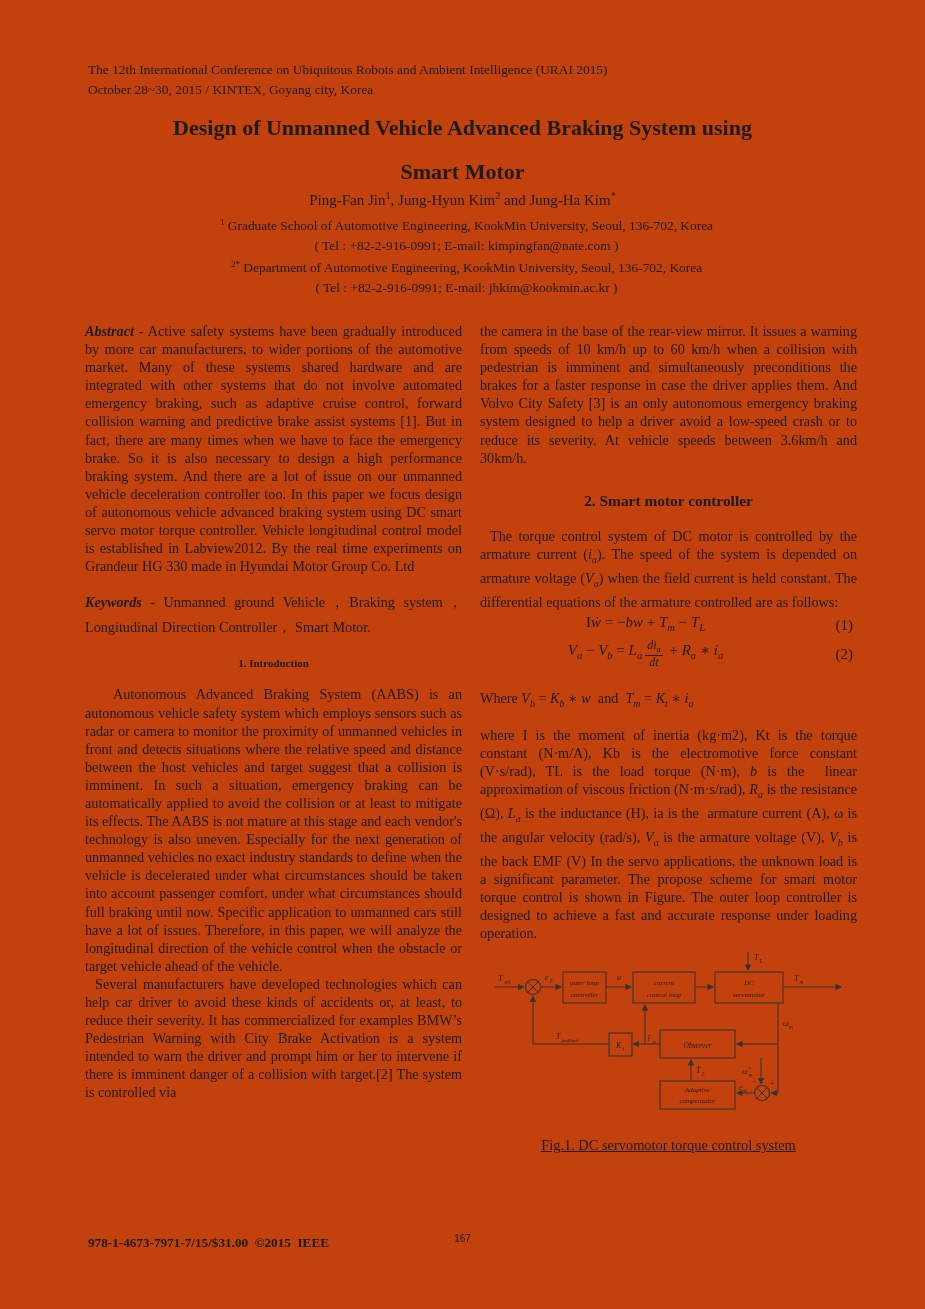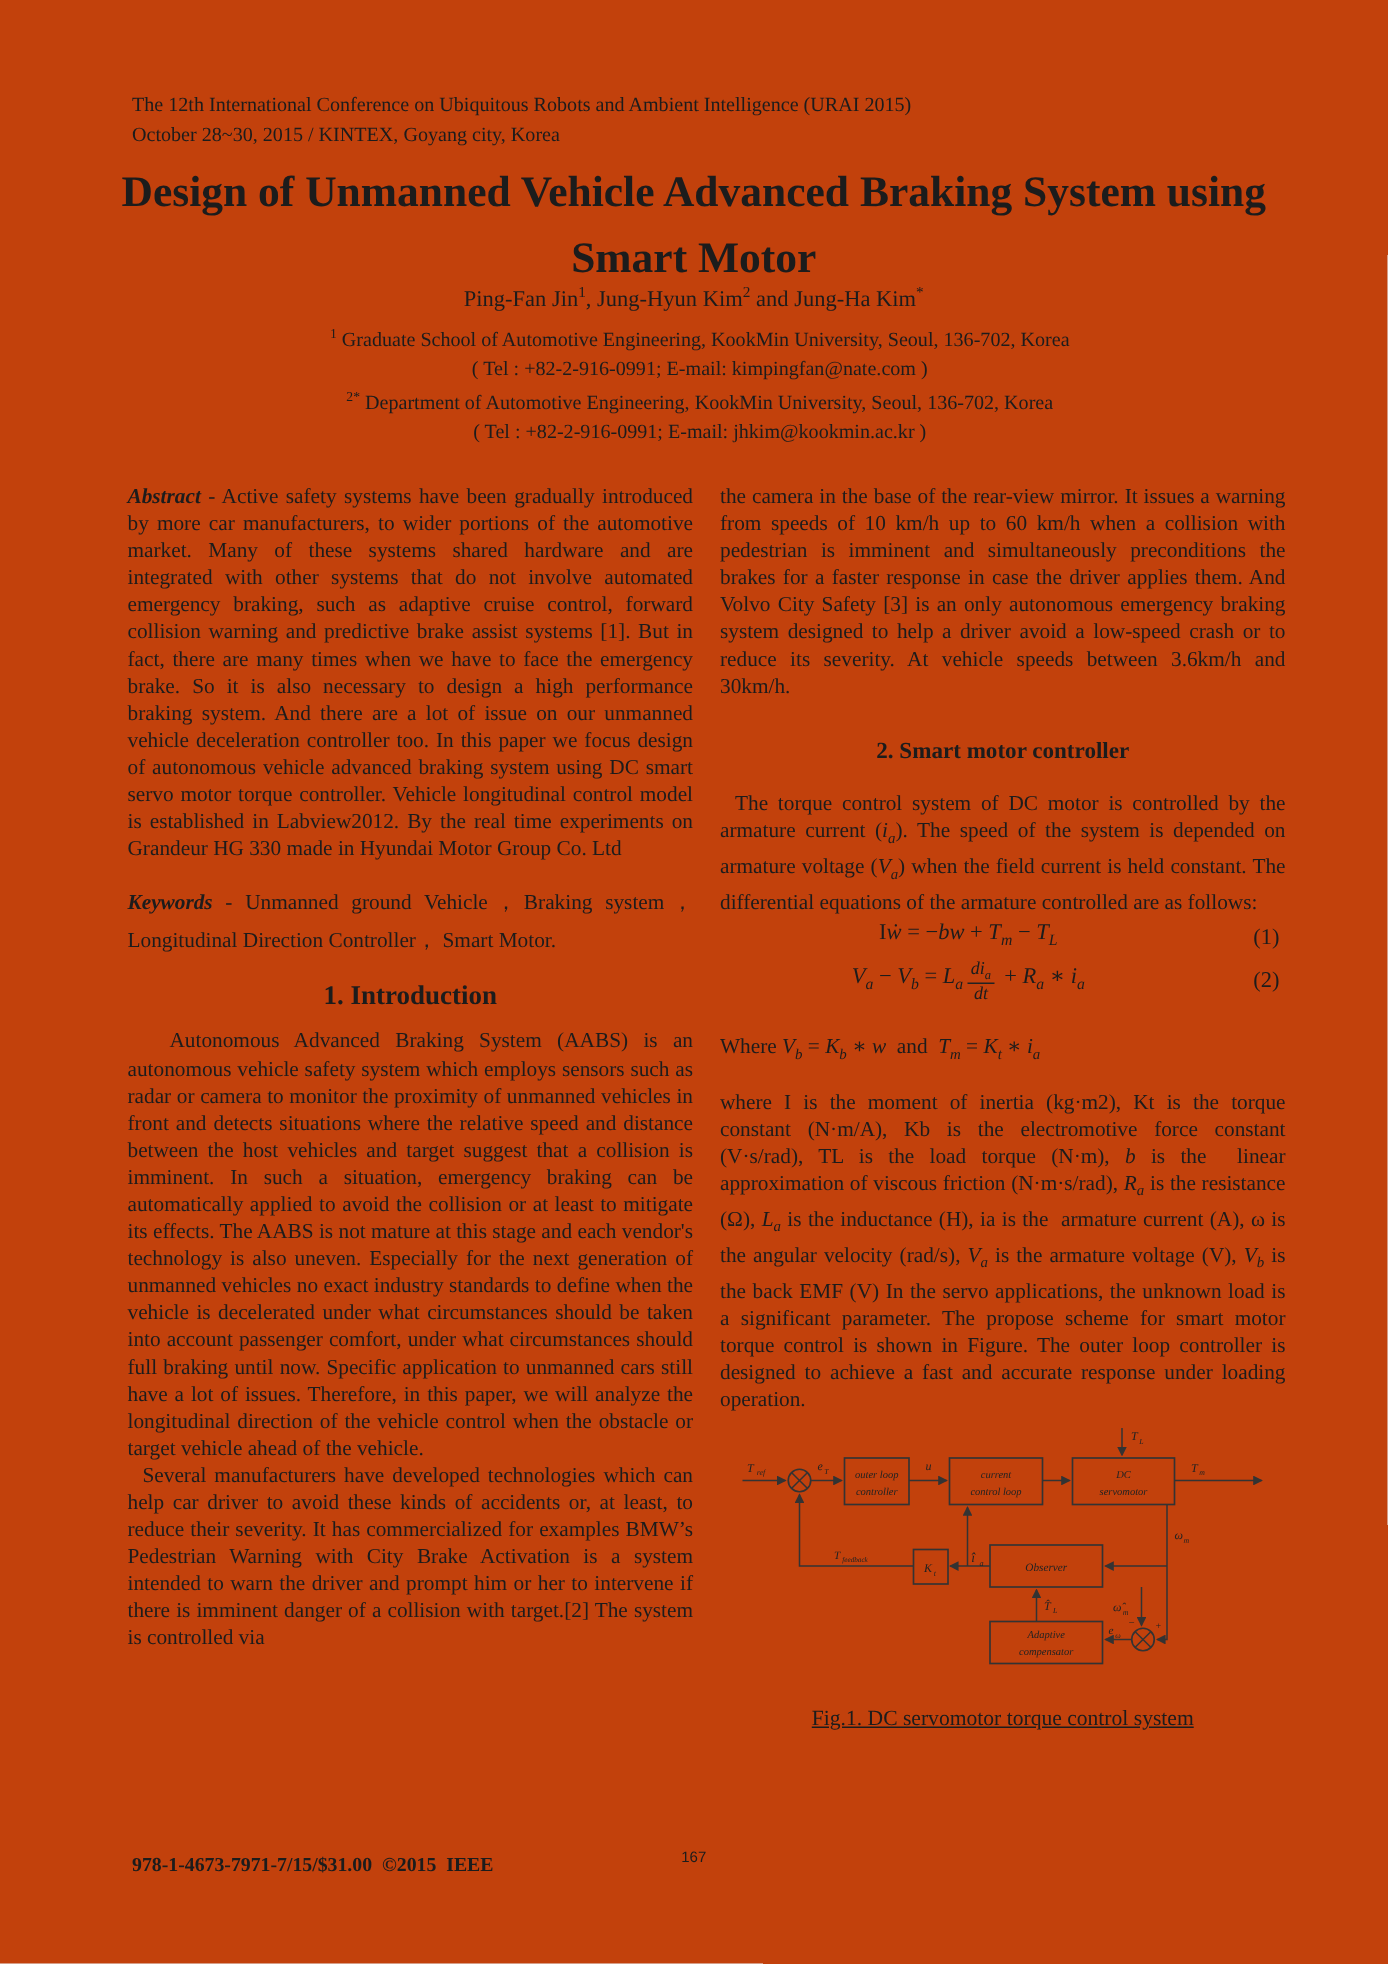--- a/index.html
+++ b/index.html
@@ -1,30 +1,30 @@
 <!DOCTYPE html>
 <html><head>
 <meta charset="utf-8">
 <style>
   html,body{margin:0;padding:0;background:#e8e8e8;}
   .page{position:relative;width:925px;height:1309px;background:#c2410c;margin:0 auto;
         font-family:"Liberation Serif","DejaVu Serif",serif;color:#1c1c1c;overflow:hidden;}
   .hdr{position:absolute;left:88px;top:60px;font-size:13.4px;line-height:20px;}
   .title{position:absolute;left:0;top:106px;width:100%;text-align:center;
-         font-size:29px;font-weight:bold;line-height:44px;}
+         font-size:22px;font-weight:bold;line-height:44px;}
   .authors{position:absolute;left:0;top:190px;width:100%;text-align:center;font-size:15px;}
   .affils{position:absolute;left:4px;top:213px;width:100%;text-align:center;
           font-size:13.4px;line-height:19.5px;}
   .cols{position:absolute;left:85px;top:322px;width:772px;display:flex;gap:18px;}
   .col{width:377px;font-size:14.2px;line-height:18.1px;text-align:justify;}
   .col p{margin:0;}
   .indent-lg{text-indent:28px;}
   .indent-sm{text-indent:10px;}
   .kw{margin-top:15px !important;line-height:25px;}
-  .sechead{font-size:18px;font-weight:bold;text-align:center;margin:14px 0 13px 0 !important;}
+  .sechead{font-size:11px;font-weight:bold;text-align:center;margin:14px 0 13px 0 !important;}
   .sechead2{font-size:15.4px;font-weight:bold;text-align:center;margin:25px 0 17px 0 !important;}
   .eqrow{display:flex;align-items:center;margin-top:2px;}
   .eqbody{flex:1;text-align:center;font-size:15px;}
   .eqnum{width:42px;text-align:right;padding-right:4px;font-size:15px;}
   .where{margin-top:20px !important;text-align:left;}
   .params{margin-top:13px !important;}
   .frac{display:inline-block;vertical-align:-0.85em;text-align:center;font-size:12px;
         line-height:1.1;margin:0 3px;}
   .frac .fnum{display:block;border-bottom:1px solid #222;padding:0 2px;}
   .frac .fden{display:block;}

